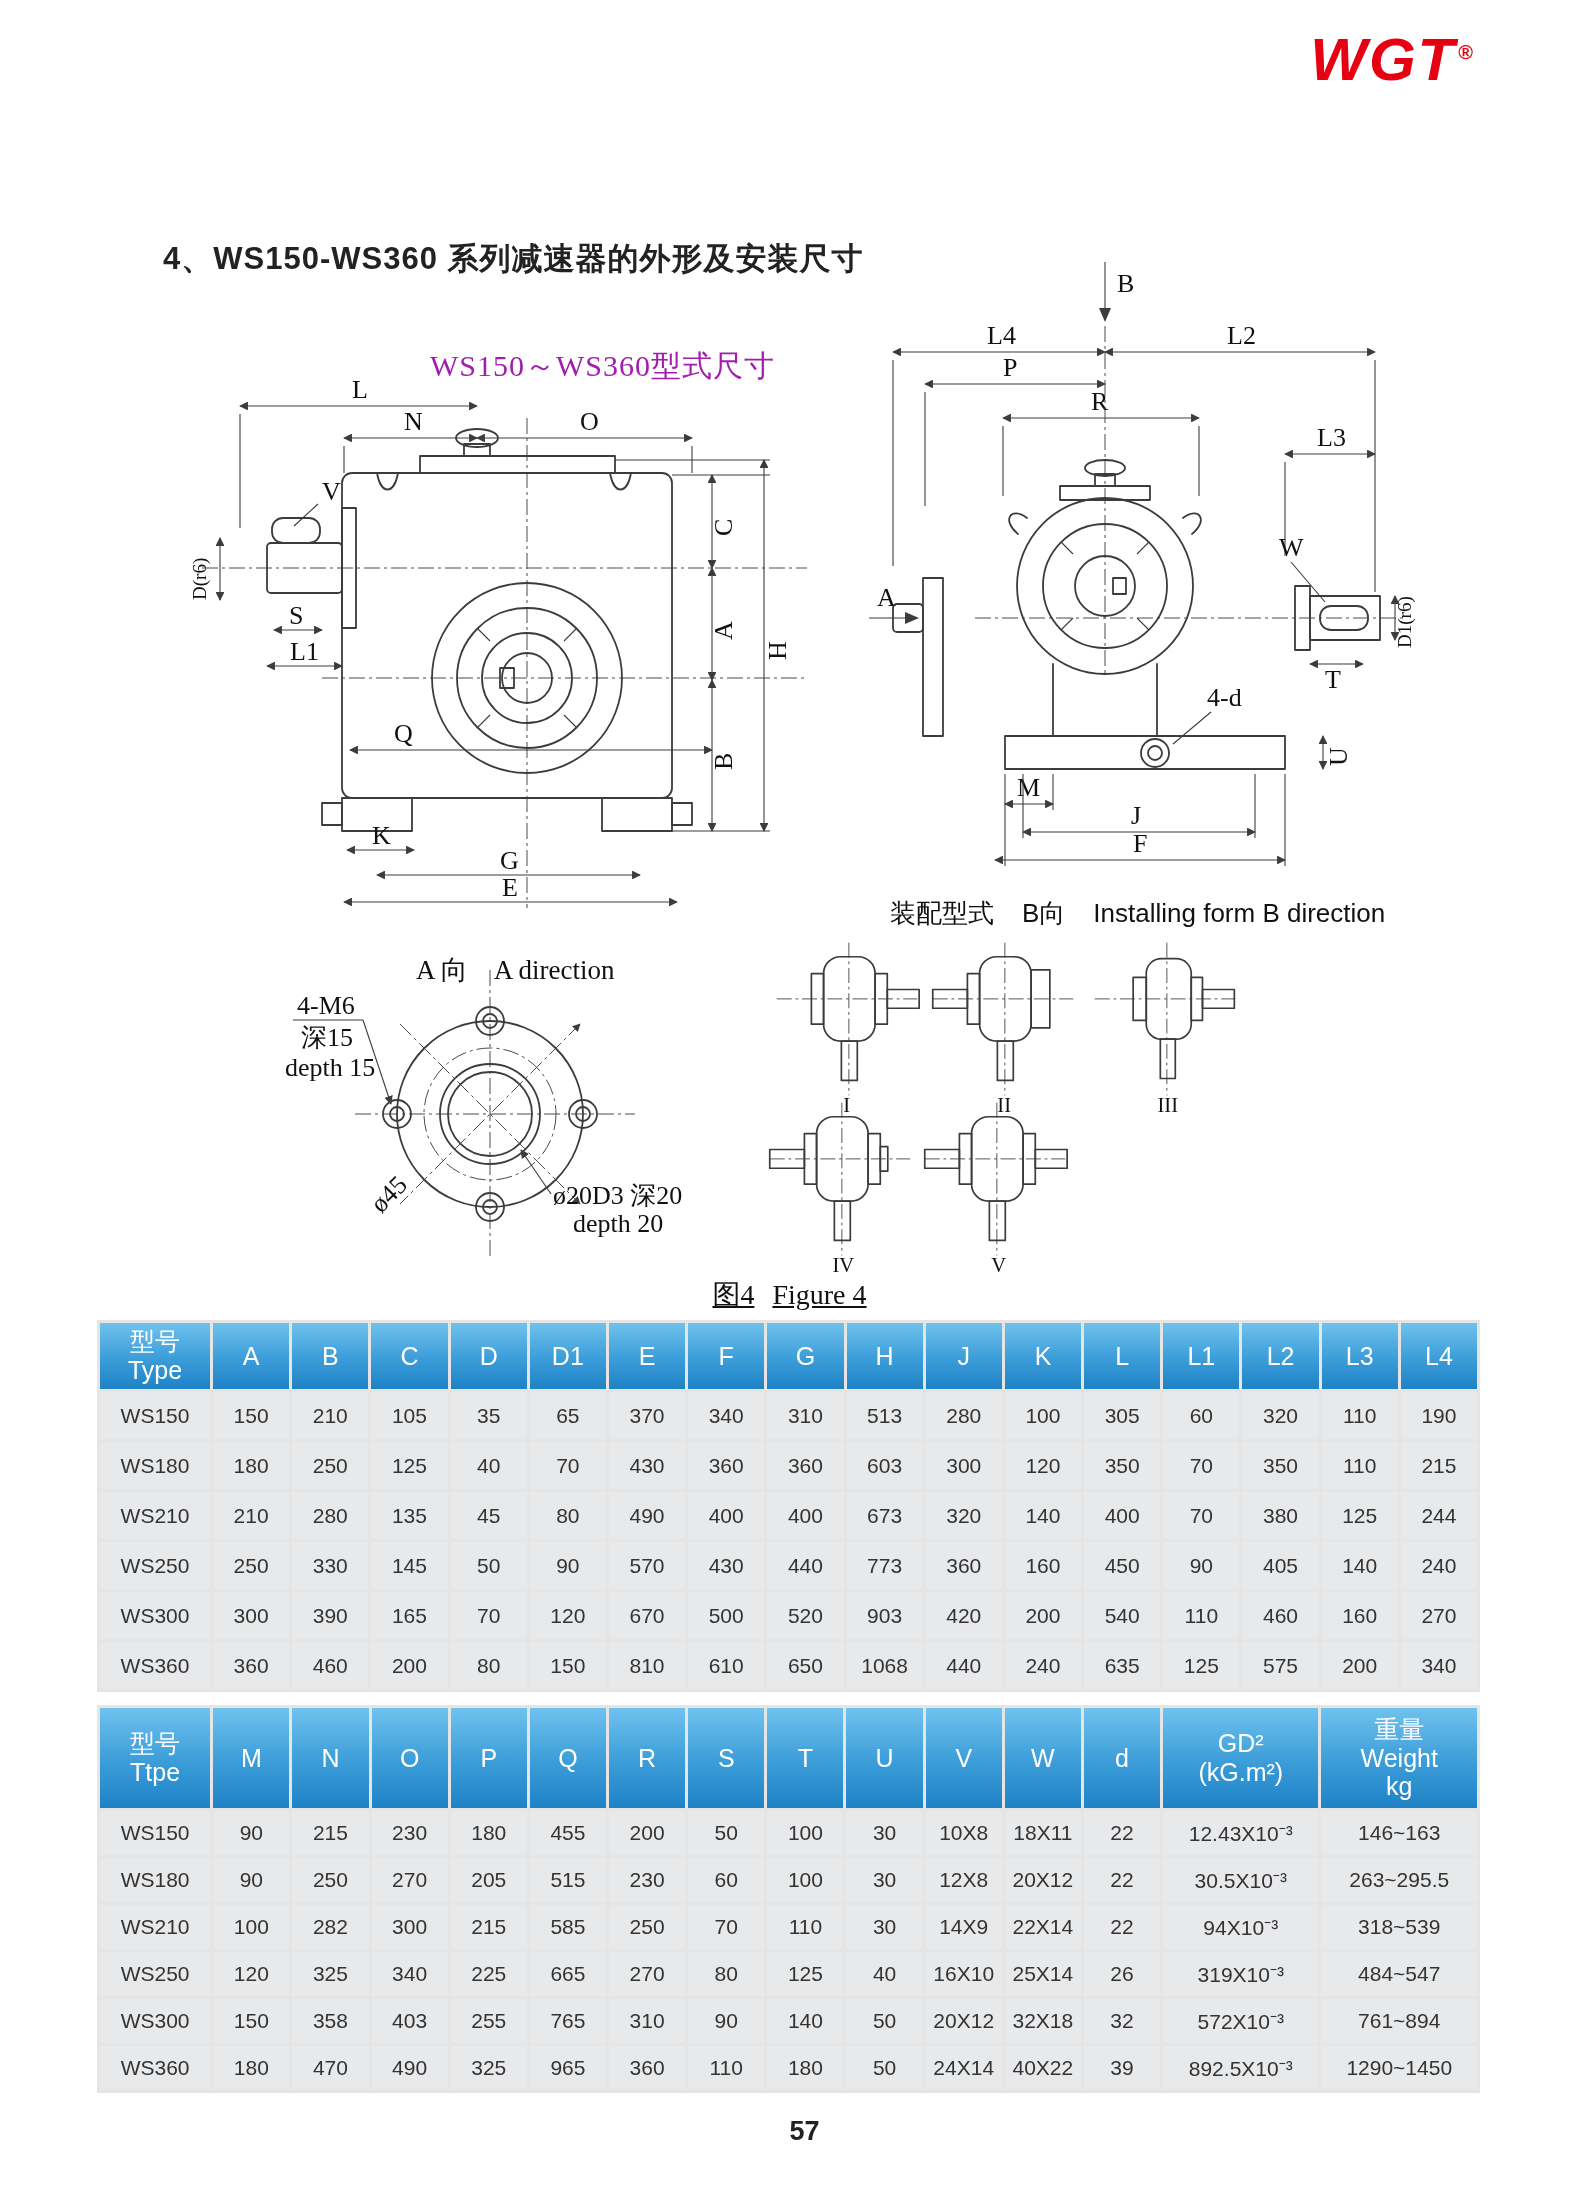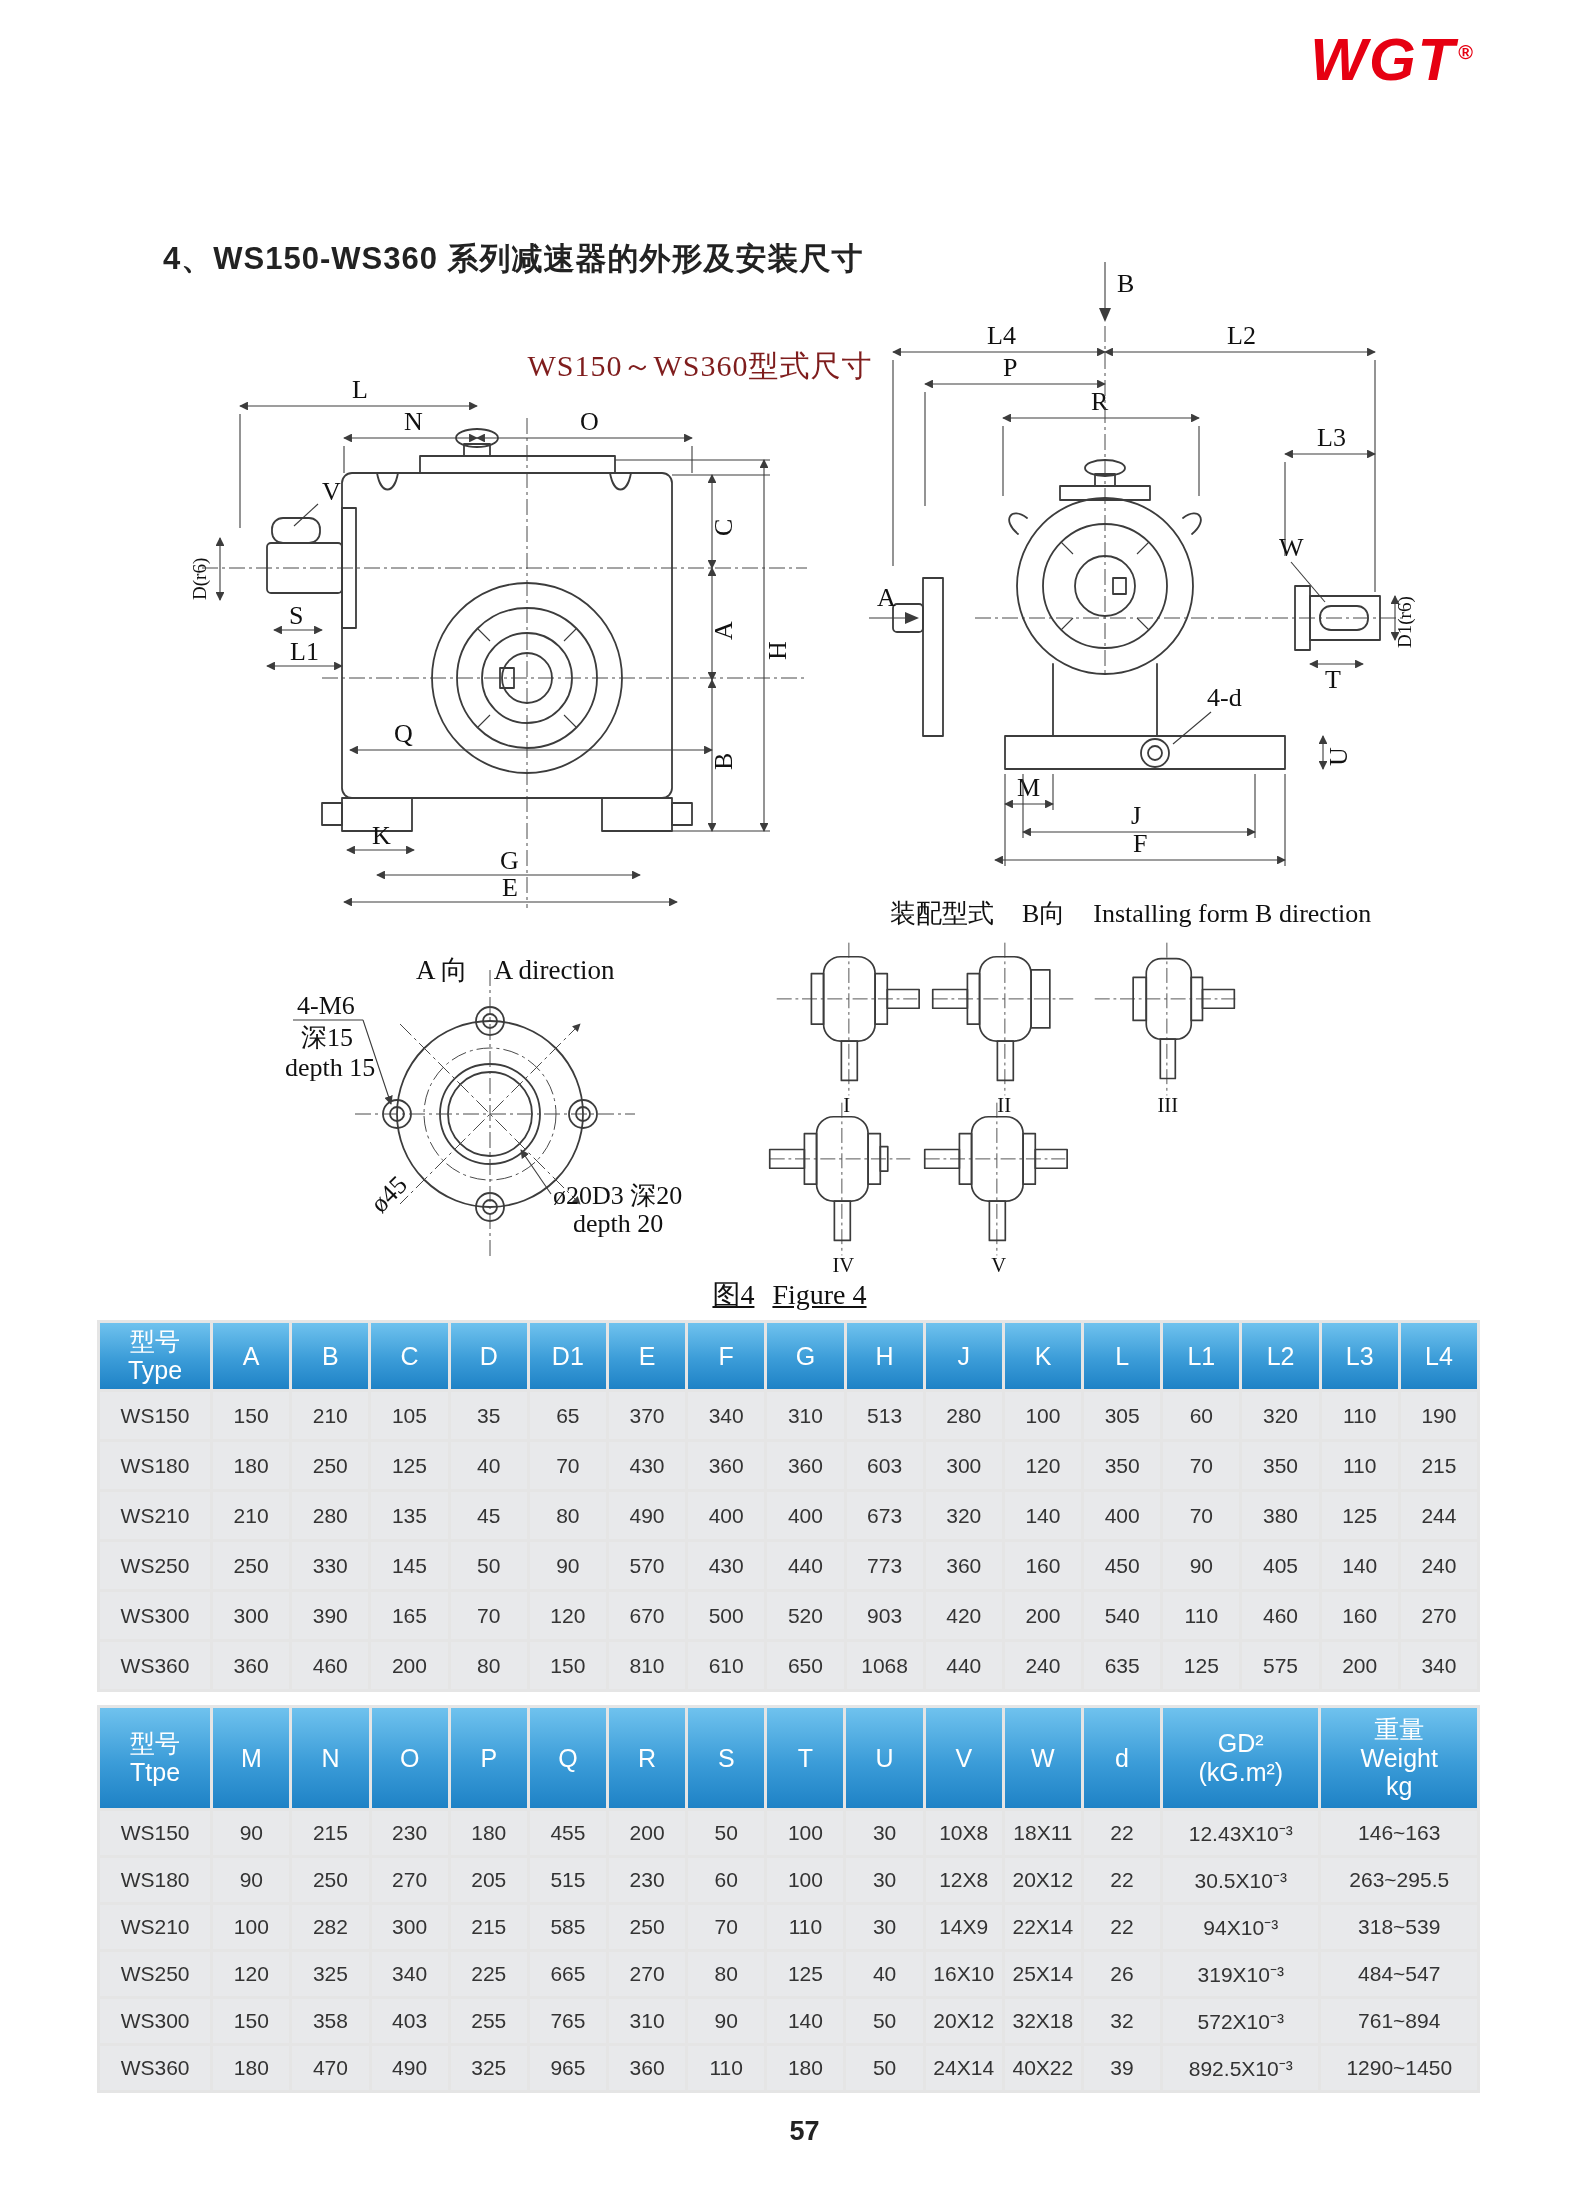--- a/index.html
+++ b/index.html
@@ -10,29 +10,29 @@
   .logo{position:absolute;top:30px;right:102px;font-style:italic;font-weight:bold;
         font-size:60px;color:#e60012;letter-spacing:2px;line-height:1;}
   .logo .reg{font-size:20px;vertical-align:super;font-style:normal;margin-left:2px;}
 
   
   .title{position:absolute;left:163px;top:238px;}
   .title .zh{font-size:31px;font-weight:bold;letter-spacing:1px;}
   .title .en{font-size:29px;font-weight:bold;margin-top:12px;letter-spacing:.5px;}
 
   
-  .figcap{position:absolute;left:430px;top:346px;width:540px;text-align:center;
-          font-family:"Liberation Serif",serif;color:#7f1d1d;}
+  .figcap{position:absolute;left:430px;top:346px;width:540px;text-align:left;
+          font-family:"Liberation Serif",serif;color:#a21caf;}
   .figcap .zh{font-size:30px;letter-spacing:1px;}
   .figcap .en{font-size:28px;margin-top:2px;}
 
   .adir{position:absolute;left:416px;top:952px;font-family:"Liberation Serif",serif;
         font-size:27px;color:#111;}
   .adir span{margin-right:26px;}
-  .bdir{position:absolute;left:890px;top:896px;font-family:Liberation Serif, serif;
+  .bdir{position:absolute;left:890px;top:896px;font-family:Liberation Sans, sans-serif;
         font-size:26px;color:#111;white-space:nowrap;}
   .bdir span{margin-right:28px;}
   .fig4{position:absolute;left:10px;top:1276px;width:100%;text-align:center;
         font-family:"Liberation Serif",serif;font-size:28px;color:#111;text-decoration:underline;}
   .fig4 span{margin-right:18px;}
 
   
   .drawing{position:absolute;}
   svg .ln{fill:none;stroke:#3c3c3c;stroke-width:1.8;stroke-linejoin:round;stroke-linecap:round;}
   svg .thn{fill:none;stroke:#3c3c3c;stroke-width:1.1;}

